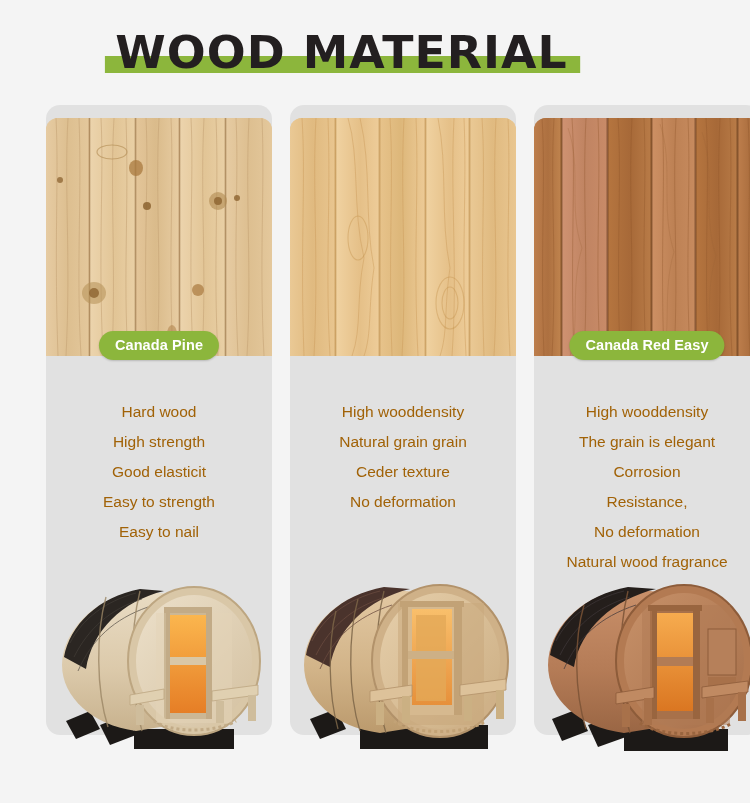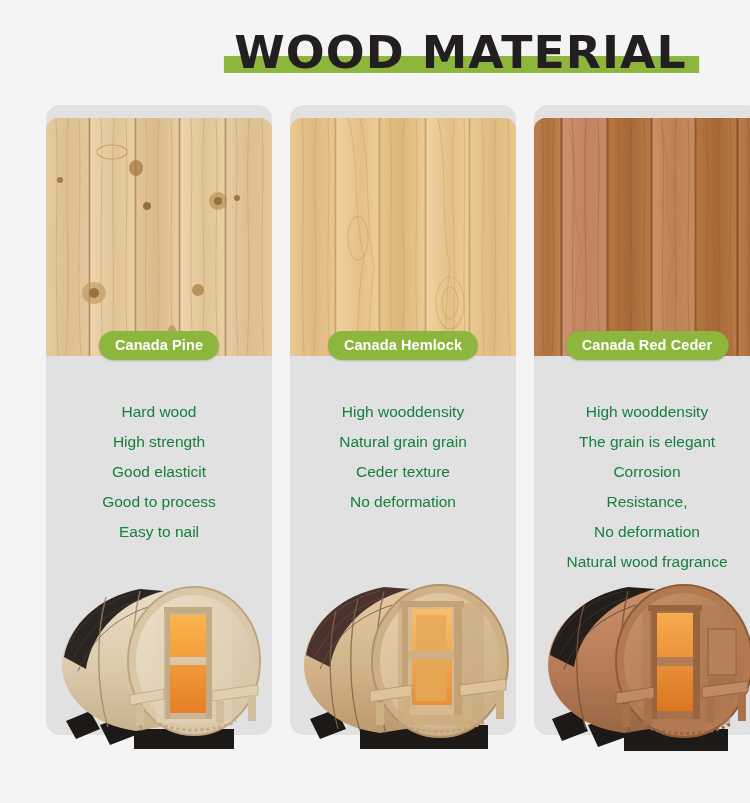--- a/index.html
+++ b/index.html
@@ -6,21 +6,21 @@
   body{
     width:750px;height:803px;
     background:#f4f4f4;
     font-family:"Liberation Sans","DejaVu Sans",sans-serif;
     overflow:hidden;
     position:relative;
   }
   
   .title-wrap{
     position:absolute;left:0;top:0;width:684px;height:105px;
-    display:flex;align-items:center;justify-content:flex-end;
+    display:flex;align-items:center;justify-content:center;
   }
   .title{
     position:relative;display:inline-block;
     font-size:44px;font-weight:bold;
     letter-spacing:1px;color:#231f20;
     font-family:"DejaVu Sans","Liberation Sans",sans-serif;
     transform:scaleX(1.04);
     line-height:1;
     padding:0 6px;
   }
@@ -60,21 +60,21 @@
     font-size:14.5px;font-weight:bold;
     padding:6px 16px 7px 16px;border-radius:16px;
     white-space:nowrap;
     box-shadow:0 1px 2px rgba(0,0,0,.18);
     letter-spacing:.1px;
   }
 
   
   .features{
     position:absolute;left:0;top:292px;width:226px;
-    text-align:center;color:#15803d;
+    text-align:center;color:#a16207;
     font-size:15.5px;line-height:30px;
   }
   .features div{white-space:nowrap;}
 
   
   .sauna{
     position:absolute;left:-2px;bottom:-8px;width:232px;height:180px;
   }
 </style>
 </head>
@@ -152,21 +152,21 @@
           <ellipse cx="14" cy="62" rx="3" ry="3" fill="#8c6330" fill-opacity=".75"></ellipse>
           <ellipse cx="126" cy="216" rx="5" ry="9" fill="#a9793f" fill-opacity=".5"></ellipse>
         </g>
       </svg>
     </div>
     <div class="badge">Canada Pine</div>
     <div class="features">
       <div>Hard wood</div>
       <div>High strength</div>
       <div>Good elasticit</div>
-      <div>Good to process</div>
+      <div>Easy to strength</div>
       <div>Easy to nail</div>
     </div>
     <div class="sauna">
       <svg width="232" height="180" viewBox="0 0 232 180">
         <defs>
           <linearGradient id="s1body" x1="0" y1="0" x2="0" y2="1">
             <stop offset="0%" stop-color="#e9dcc4"></stop>
               <stop offset="55%" stop-color="#dccaab"></stop>
               <stop offset="100%" stop-color="#c8b28e"></stop>
           </linearGradient>
@@ -273,21 +273,20 @@
           <path d="M206 0 C 202 80, 209 150, 204 238"></path>
           <path d="M218 0 C 221 70, 215 140, 220 238"></path>
         </g>
         <g fill="none" stroke="#c2914c" stroke-opacity=".4" stroke-width="1.1">
           <ellipse cx="160" cy="185" rx="14" ry="26"></ellipse>
           <ellipse cx="160" cy="185" rx="8" ry="16"></ellipse>
           <ellipse cx="68" cy="120" rx="10" ry="22"></ellipse>
         </g>
       </svg>
     </div>
-    <div class="badge">Canada Hemlock</div>
     <div class="features">
       <div>High wooddensity</div>
       <div>Natural grain grain</div>
       <div>Ceder texture</div>
       <div>No deformation</div>
     </div>
     <div class="sauna">
       <svg width="232" height="180" viewBox="0 0 232 180">
         <defs>
           <linearGradient id="s2body" x1="0" y1="0" x2="0" y2="1">
@@ -403,21 +402,21 @@
           <path d="M196 0 C 199 70, 193 140, 198 238"></path>
           <path d="M214 0 C 218 70, 212 140, 216 238"></path>
         </g>
         <g stroke="#9c6236" stroke-opacity=".3" stroke-width=".9" fill="none">
           <path d="M34 10 C 48 50, 34 90, 48 130 C 36 170, 46 210, 36 238"></path>
           <path d="M126 6 C 140 46, 126 90, 140 134 C 128 174, 138 212, 128 238"></path>
           <path d="M168 14 C 182 54, 168 96, 182 138 C 170 178, 180 214, 170 238"></path>
         </g>
       </svg>
     </div>
-    <div class="badge">Canada Red Ceder</div>
+    <div class="badge">Canada Red Easy</div>
     <div class="features">
       <div>High wooddensity</div>
       <div>The grain is elegant</div>
       <div>Corrosion</div>
       <div>Resistance,</div>
       <div>No deformation</div>
       <div>Natural wood fragrance</div>
     </div>
     <div class="sauna">
       <svg width="232" height="180" viewBox="0 0 232 180">

